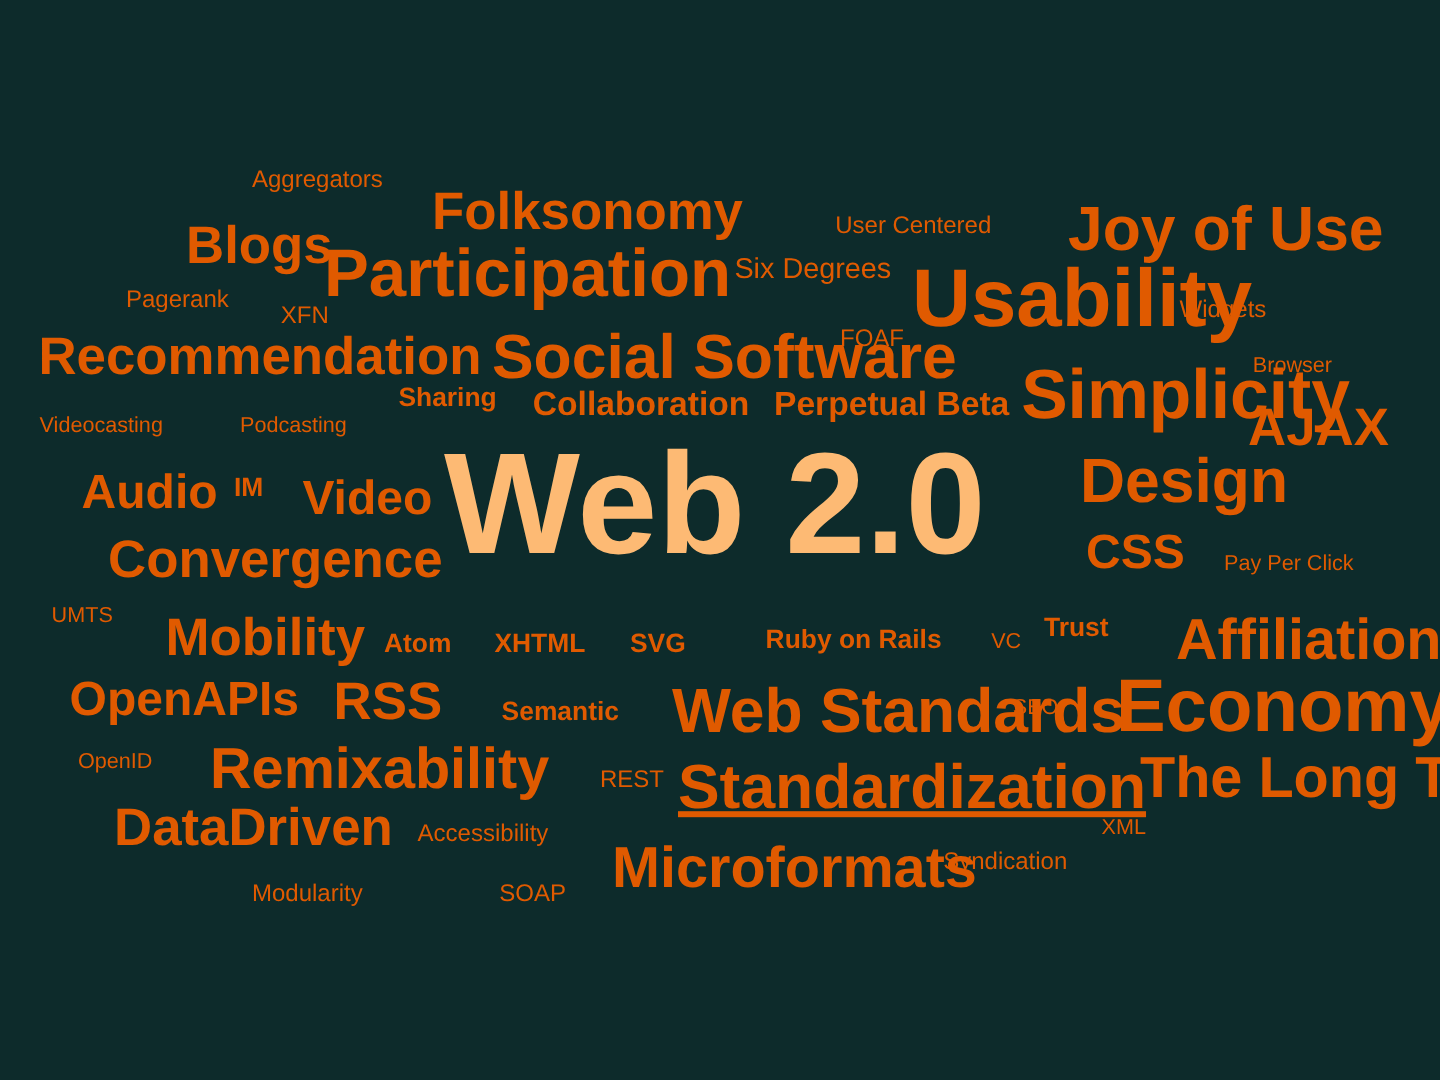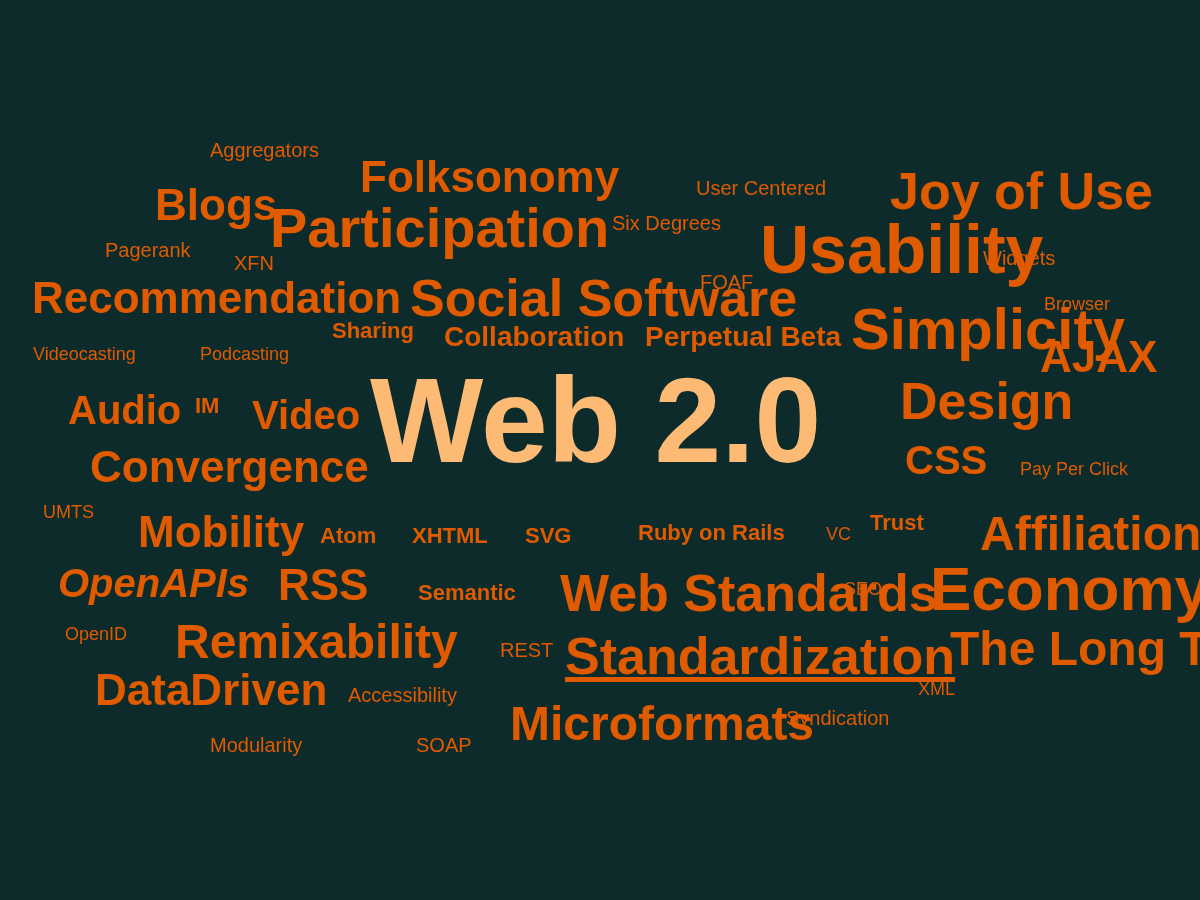--- a/index.html
+++ b/index.html
@@ -45,33 +45,33 @@
     <span class="word" style="font-size: 44px; left: 155px; top: 183px;">Blogs</span>
     <span class="word" style="font-size: 44px; left: 90px; top: 445px;">Convergence</span>
     <span class="word" style="font-size: 62px; left: 930px; top: 558px;">Economy</span>
     <span class="word" style="font-size: 44px; left: 1040px; top: 335px;">AJAX</span>
     <span class="word" style="font-size: 52px; left: 900px; top: 375px;">Design</span>
     <span class="word" style="font-size: 52px; left: 560px; top: 567px;">Web Standards</span>
     <span class="word" style="font-size: 52px; left: 565px; top: 630px; text-decoration: underline;">Standardization</span>
     <span class="word" style="font-size: 48px; left: 950px; top: 625px;">The Long Tail</span>
     <span class="word" style="font-size: 48px; left: 175px; top: 618px;">Remixability</span>
     <span class="word" style="font-size: 48px; left: 510px; top: 700px;">Microformats</span>
-    <span class="word" style="font-size: 40px; left: 58px; top: 563px; font-style: italic;">OpenAPIs</span>
+    <span class="word" style="font-size: 40px; left: 58px; top: 563px;">OpenAPIs</span>
     <span class="word" style="font-size: 44px; left: 278px; top: 563px;">RSS</span>
     <span class="word" style="font-size: 44px; left: 138px; top: 510px;">Mobility</span>
     <span class="word" style="font-size: 48px; left: 980px; top: 510px;">Affiliation</span>
     <span class="word" style="font-size: 44px; left: 95px; top: 668px;">DataDriven</span>
     <span class="word" style="font-size: 28px; left: 444px; top: 323px;">Collaboration</span>
     <span class="word" style="font-size: 28px; left: 645px; top: 323px;">Perpetual Beta</span>
     <span class="word" style="font-size: 22px; left: 332px; top: 320px;">Sharing</span>
     <span class="word small" style="font-size: 20px; left: 210px; top: 140px;">Aggregators</span>
     <span class="word small" style="font-size: 20px; left: 105px; top: 240px;">Pagerank</span>
     <span class="word small" style="font-size: 20px; left: 234px; top: 253px;">XFN</span>
     <span class="word small" style="font-size: 20px; left: 700px; top: 272px;">FOAF</span>
-    <span class="word small" style="font-size: 20px; left: 612px; top: 213px;">Six Degrees</span>
+    <span class="word small" style="font-size: 24px; left: 612px; top: 213px;">Six Degrees</span>
     <span class="word small" style="font-size: 20px; left: 696px; top: 178px;">User Centered</span>
     <span class="word small" style="font-size: 20px; left: 983px; top: 248px;">Widgets</span>
     <span class="word small" style="font-size: 18px; left: 1044px; top: 295px;">Browser</span>
     <span class="word" style="font-size: 40px; left: 905px; top: 440px;">CSS</span>
     <span class="word" style="font-size: 40px; left: 68px; top: 390px;">Audio</span>
     <span class="word" style="font-size: 40px; left: 252px; top: 395px;">Video</span>
     <span class="word" style="font-size: 22px; left: 195px; top: 395px;">IM</span>
     <span class="word small" style="font-size: 18px; left: 1020px; top: 460px;">Pay Per Click</span>
     <span class="word small" style="font-size: 18px; left: 33px; top: 345px;">Videocasting</span>
     <span class="word small" style="font-size: 18px; left: 200px; top: 345px;">Podcasting</span>

